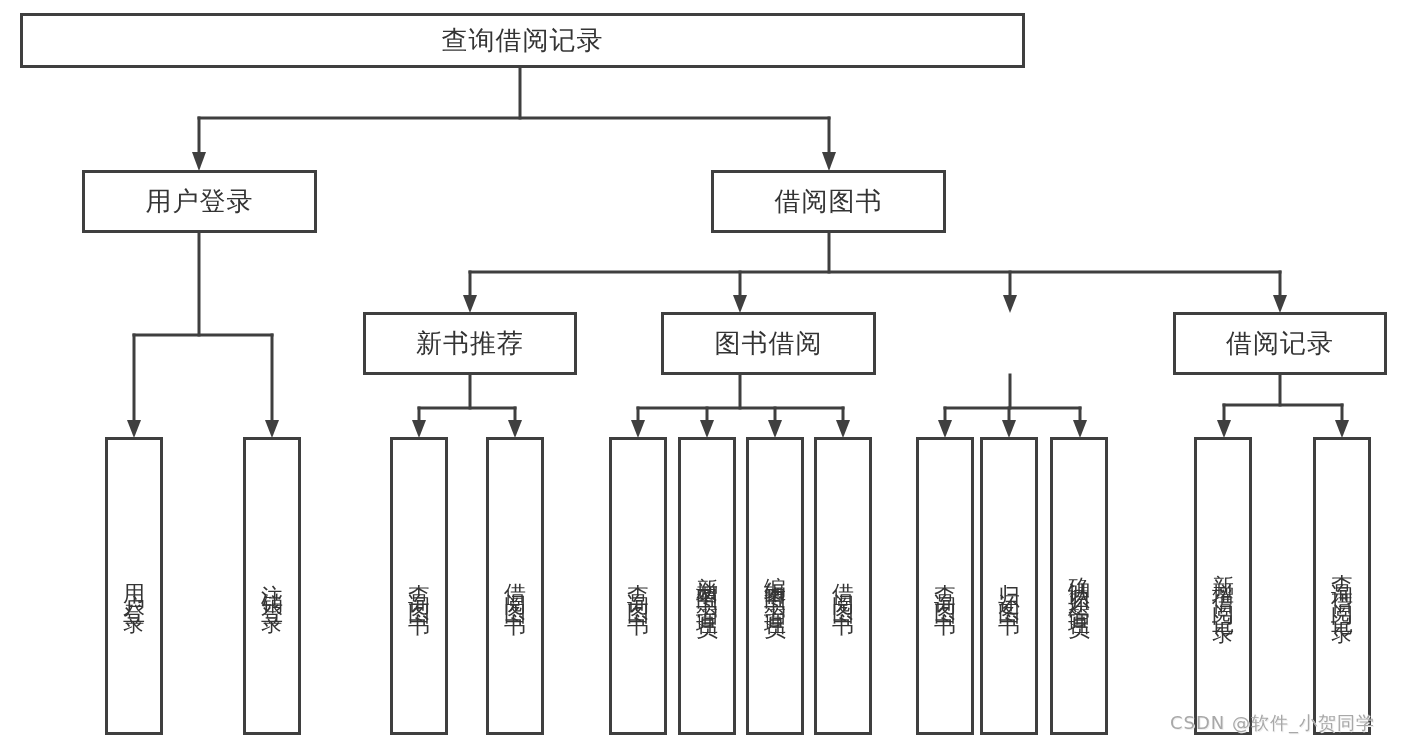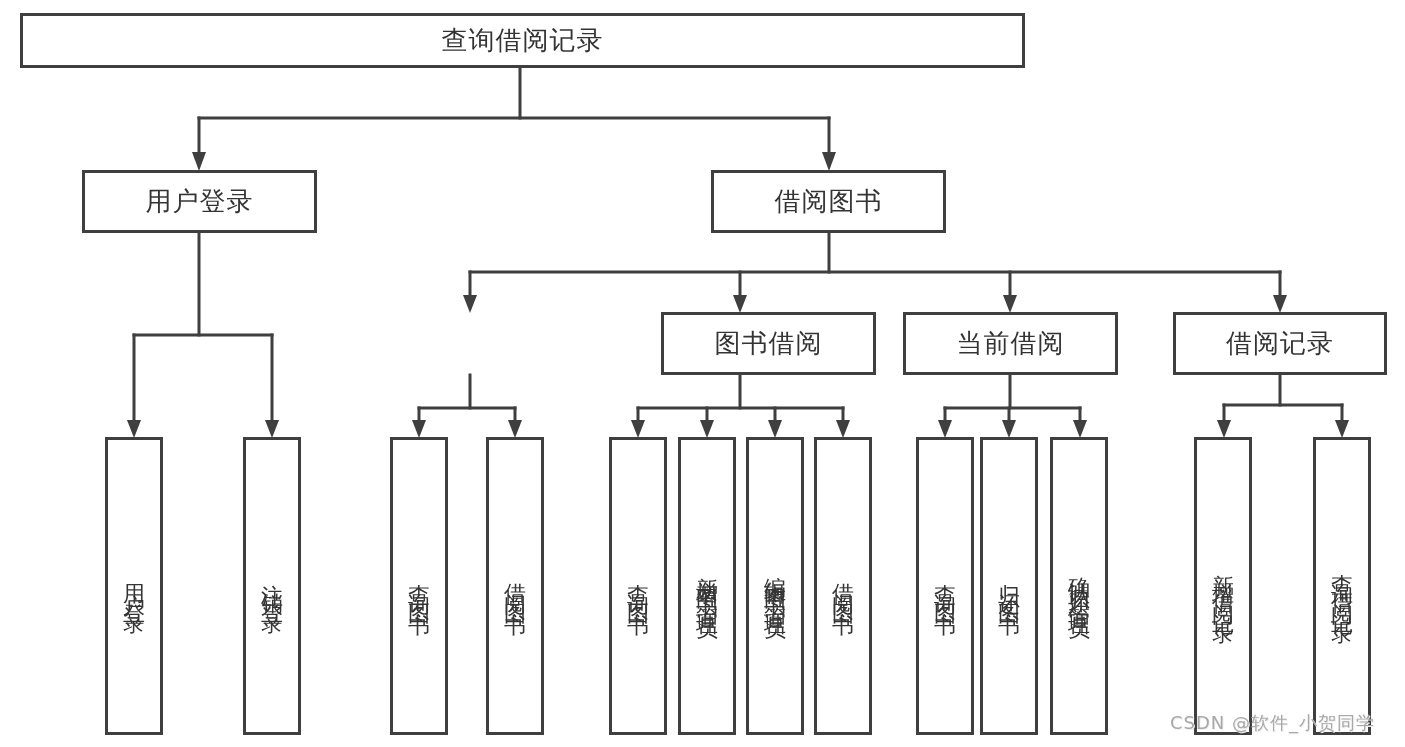--- a/index.html
+++ b/index.html
@@ -142,22 +142,22 @@
       <polygon points="1217,420 1231,420 1224,438"></polygon>
       <polygon points="1335,420 1349,420 1342,438"></polygon>
     </g>
   </svg>
 
   <div class="node hbox root">查询借阅记录</div>
 
   <div class="node hbox lvl2" style="left:82px;">用户登录</div>
   <div class="node hbox lvl2" style="left:711px;">借阅图书</div>
 
+  <div class="node hbox lvl3" style="left:363px;width:214px;">新书推荐</div>
   <div class="node hbox lvl3" style="left:633px;width:215px;margin-left:28px;">图书借阅</div>
-  <div class="node hbox lvl3" style="left:903px;width:215px;">当前借阅</div>
   <div class="node hbox lvl3" style="left:1173px;width:214px;">借阅记录</div>
 
   <div class="node vbox" style="left:105px;">用户登录</div>
   <div class="node vbox" style="left:243px;">注销登录</div>
 
   <div class="node vbox" style="left:390px;">查询图书</div>
   <div class="node vbox" style="left:486px;">借阅图书</div>
 
   <div class="node vbox" style="left:609px;">查询图书</div>
   <div class="node vbox long" style="left:678px;">新增图书（管理员）</div>

